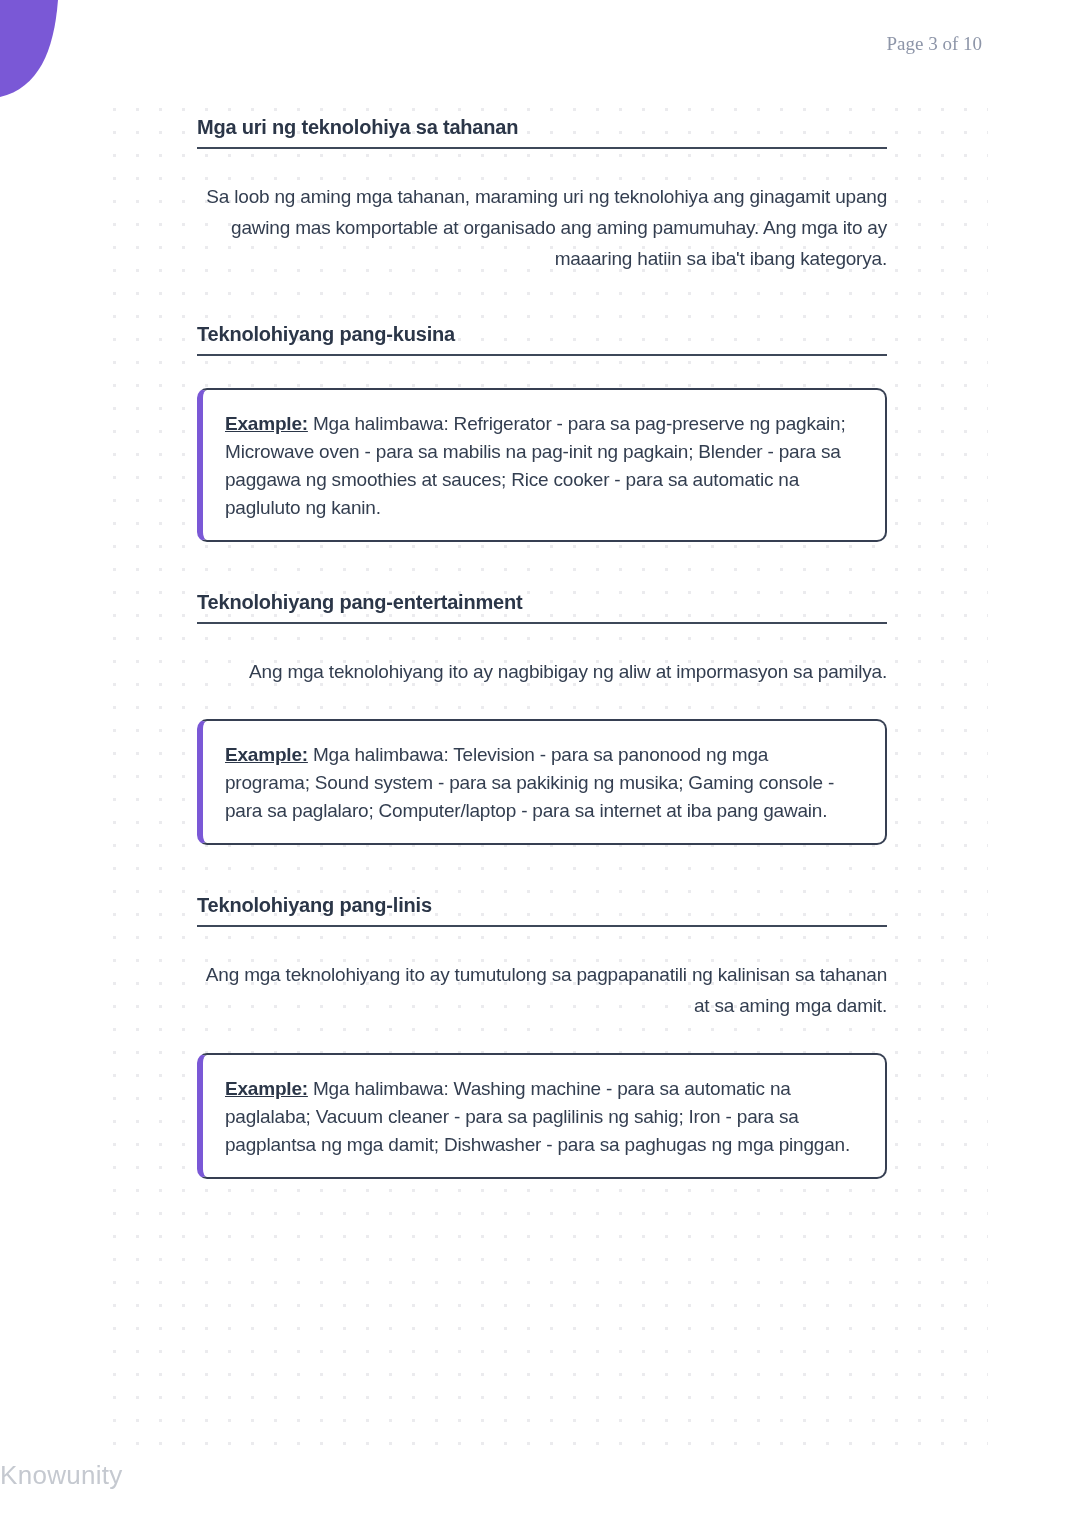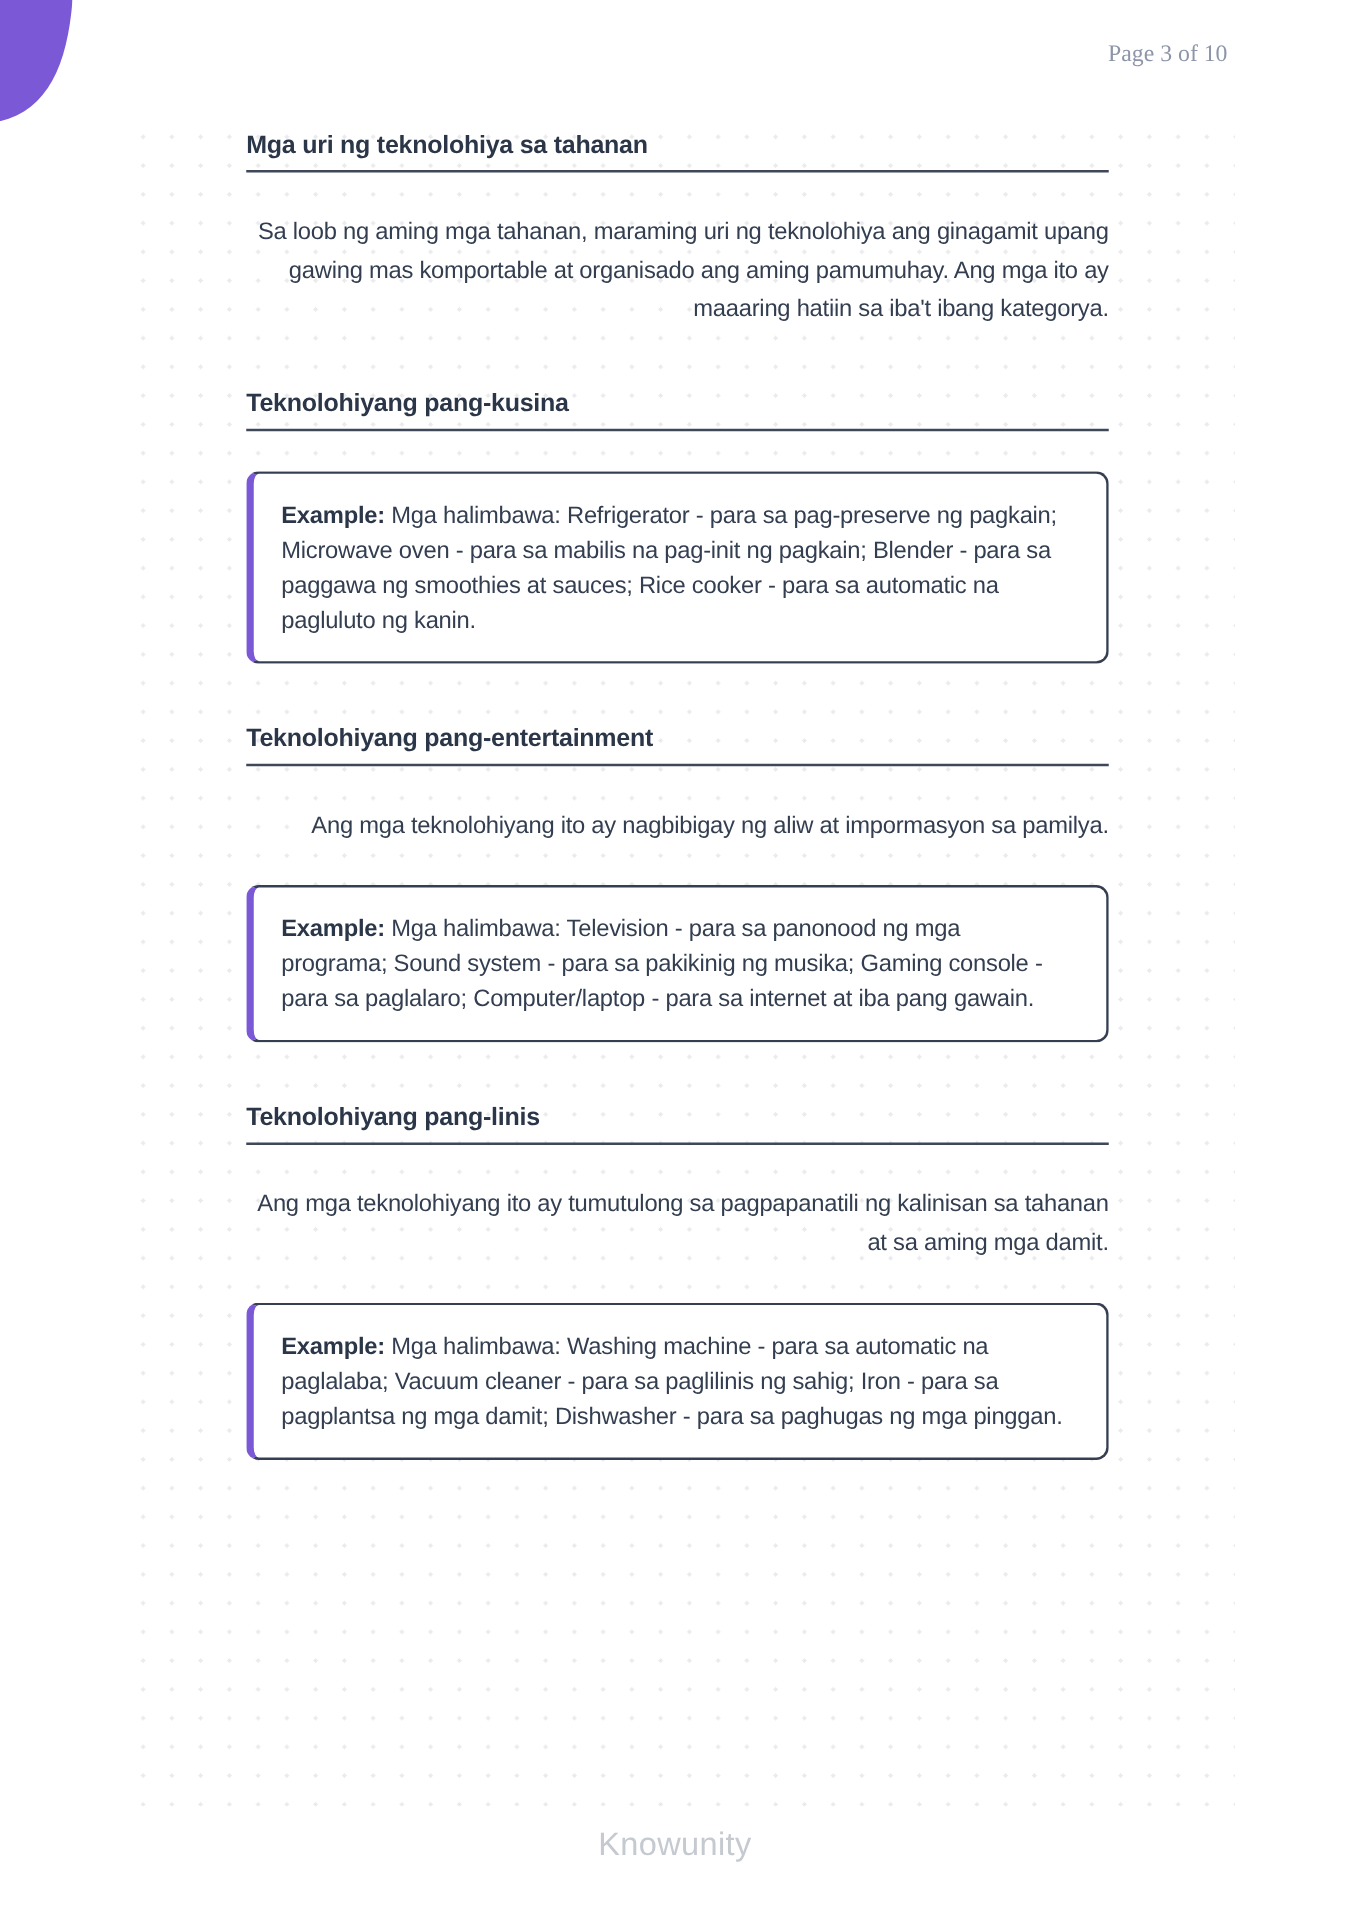--- a/index.html
+++ b/index.html
@@ -36,21 +36,21 @@
     position: absolute;
     top: 33px; right: 98px;
     font-family: Liberation Serif, serif;
     font-size: 19px;
     color: #8d95a8;
     z-index: 1;
   }
 
   .content {
     position: absolute;
-    left: 197px; top: 4px;
+    left: 197px; top: 15px;
     width: 690px;
     padding-top: 100px;
     z-index: 1;
     color: #333e50;
   }
 
   section + section { margin-top: 48px; }
 
   h2.section-heading {
     font-size: 20px;
@@ -85,27 +85,27 @@
     padding: 20px 28px 18px 22px;
   }
 
   .example-box p {
     font-size: 19px;
     letter-spacing: -0.2px;
     line-height: 28px;
     color: #333e50;
   }
 
-  .example-label { font-weight: 700; color: #2b3648; }
+  .example-label { font-weight: 700; color: #2b3648; text-decoration: underline; }
 
   .footer-brand {
     position: absolute;
     bottom: 36px;
     left: 0; right: 0;
-    text-align: center;
+    text-align: left;
     font-size: 26px;
     letter-spacing: 0.3px;
     color: #c5c9d0;
     z-index: 1;
   }
 </style>
 </head>
 <body>
 
 <div class="page">

